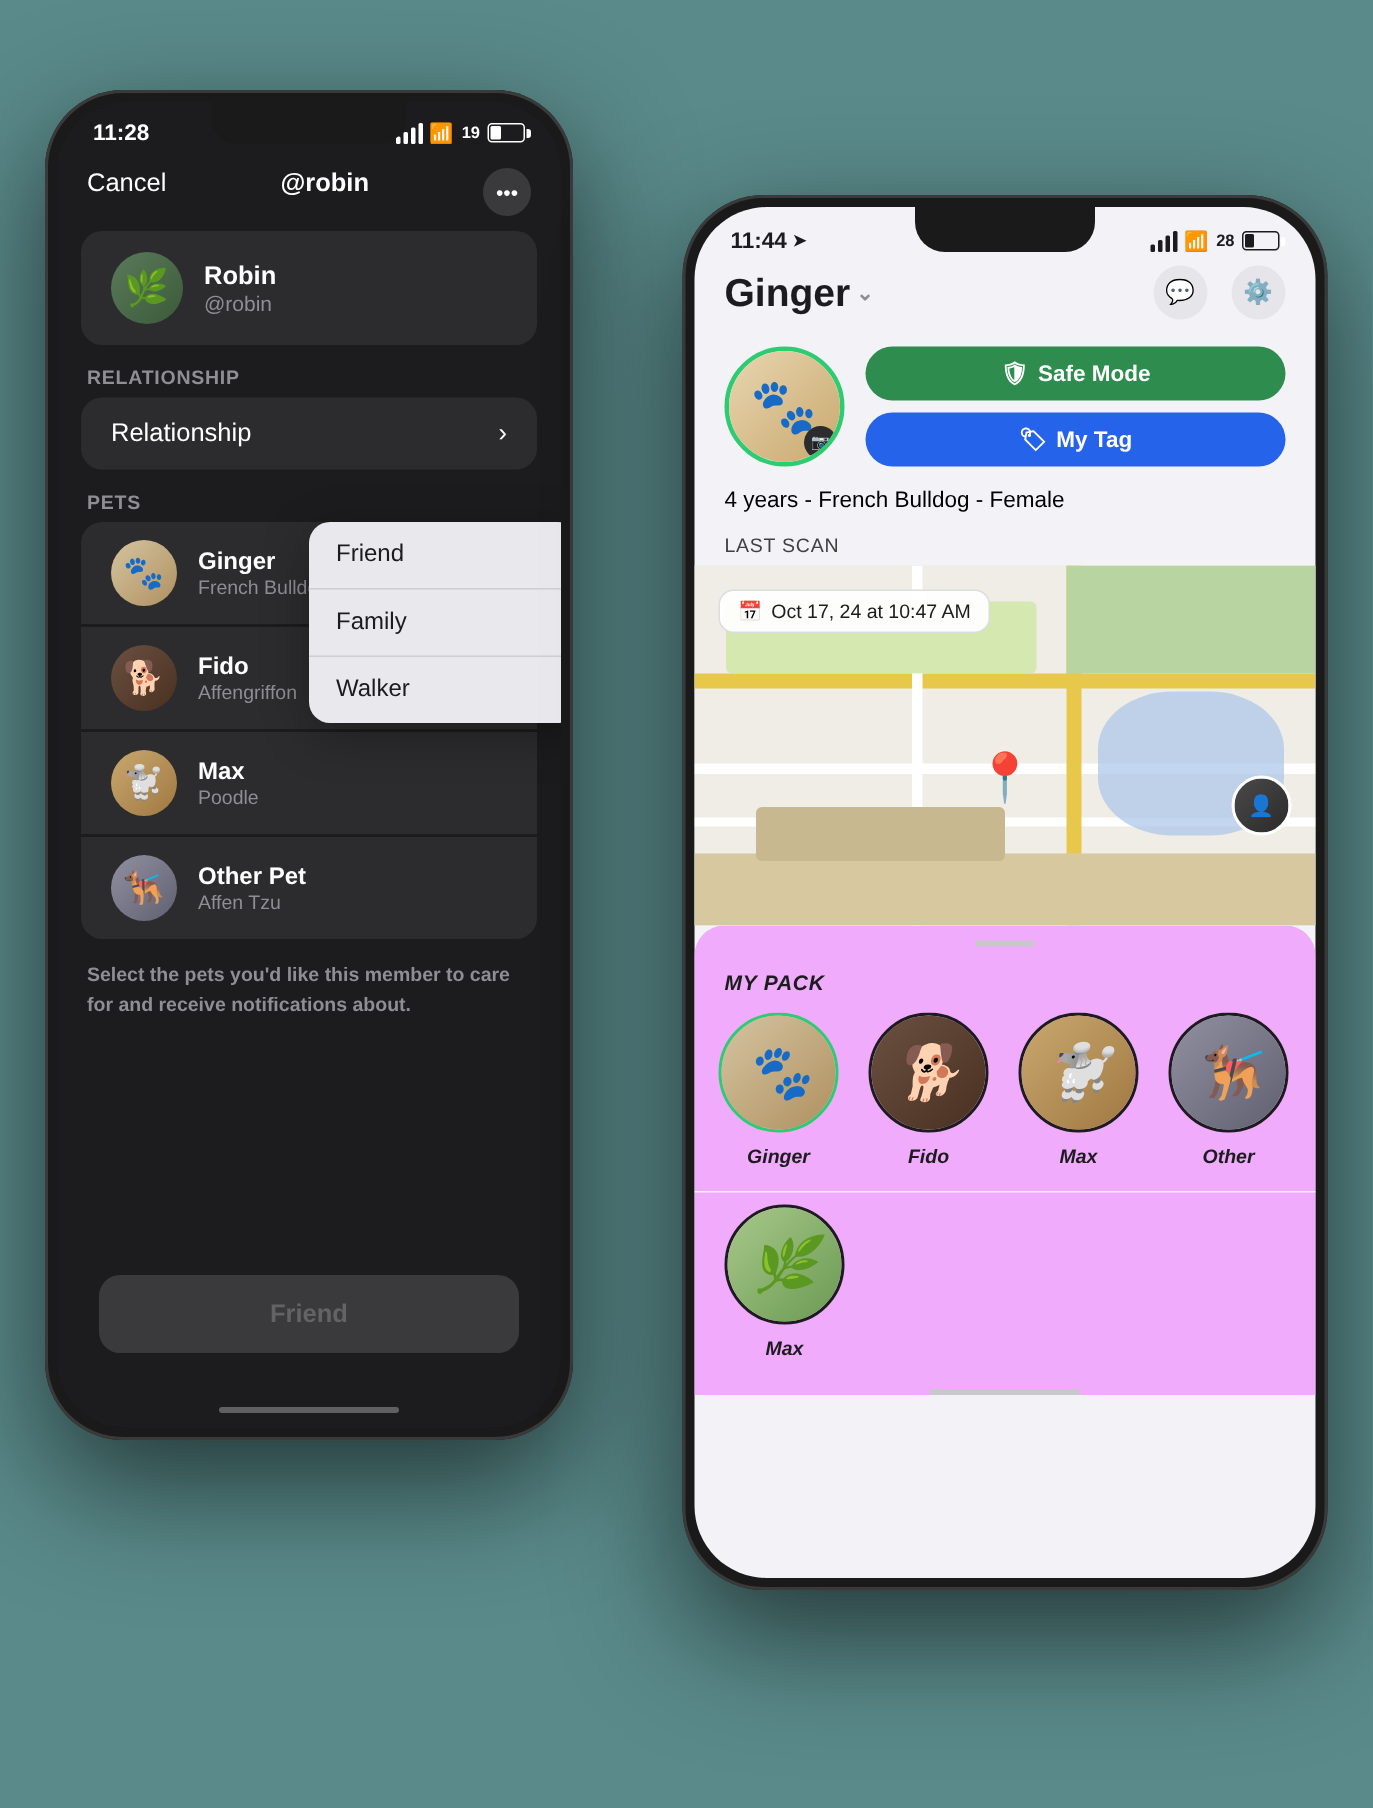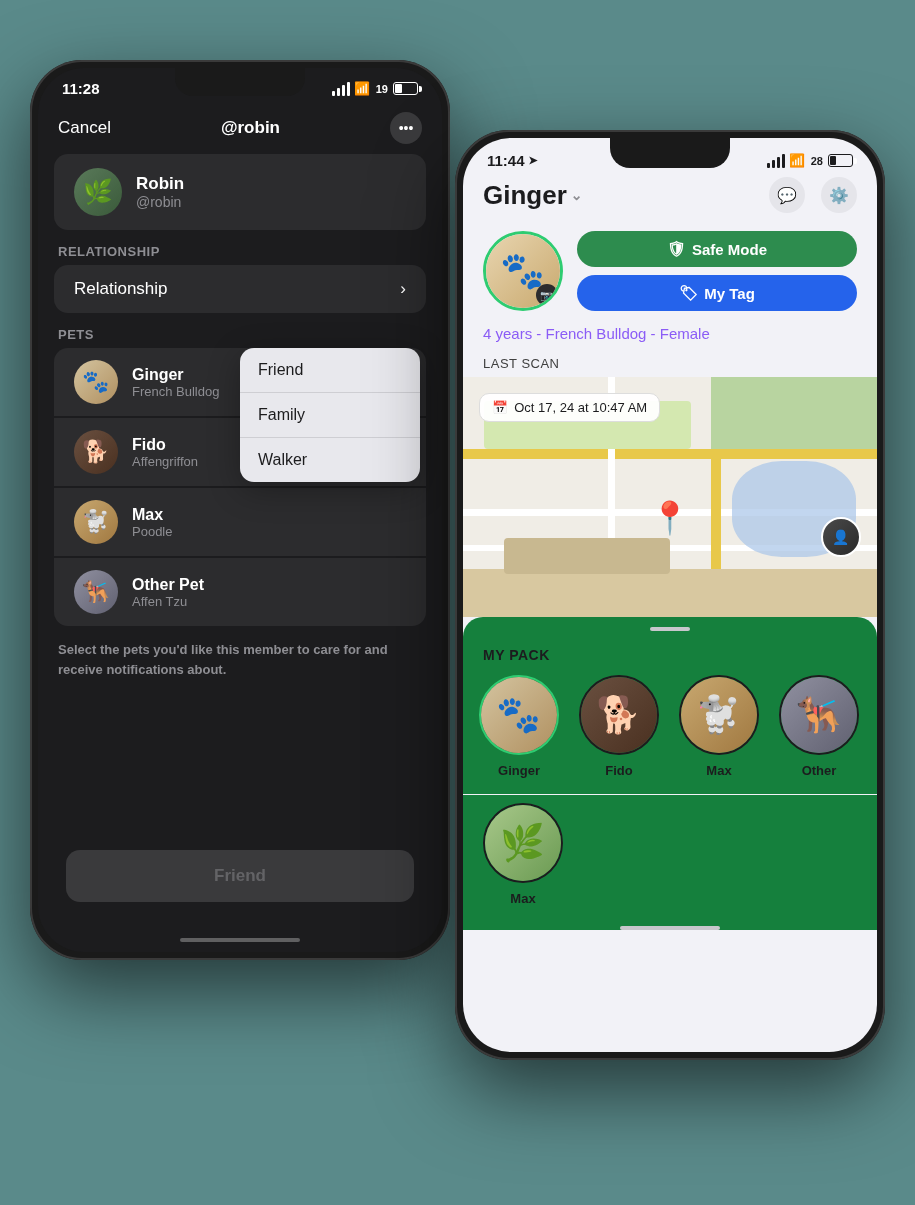--- a/index.html
+++ b/index.html
@@ -13,21 +13,21 @@
       font-family: -apple-system, BlinkMacSystemFont, 'SF Pro Display', 'Helvetica Neue', sans-serif;
       overflow: hidden;
       position: relative;
     }
 
     
     .phone1 {
       position: absolute;
       left: 30px;
       top: 60px;
-      width: 420px;
+      width: 352px;
       height: 900px;
       background: #1a1a1a;
       border-radius: 52px;
       box-shadow: 0 30px 80px rgba(0,0,0,0.6), inset 0 0 0 2px #3a3a3a;
       z-index: 1;
       overflow: hidden;
     }
     .phone1-inner {
       position: absolute;
       top: 8px; left: 8px; right: 8px; bottom: 8px;
@@ -98,21 +98,21 @@
     }
     .signal-bars span {
       background: #fff;
       width: 3px;
       border-radius: 1px;
     }
 
     
     .phone1-header {
       display: flex;
-      align-items: center;
+      align-items: flex-start;
       justify-content: space-between;
       padding: 10px 20px;
       margin-top: 5px;
     }
     .cancel-btn {
       color: #fff;
       font-size: 17px;
       font-weight: 400;
     }
     .header-title {
@@ -399,21 +399,21 @@
       border-radius: 20px;
       padding: 9px 16px;
       font-size: 15px;
       font-weight: 600;
       display: flex;
       align-items: center;
       gap: 6px;
       justify-content: center;
     }
     .pet-details {
-      color: #8b5cf6;
+      color: #000000;
       font-size: 15px;
       padding: 0 20px 10px;
     }
 
     
     .last-scan-label {
       color: #404040;
       font-size: 13px;
       font-weight: 400;
       letter-spacing: 0.5px;
@@ -478,23 +478,24 @@
       display: flex;
       align-items: center;
       justify-content: center;
       font-size: 16px;
       color: #fff;
       background: linear-gradient(135deg, #4a4a4a, #2a2a2a);
     }
 
     
     .bottom-sheet {
-      background: #15803d;
+      background: #f0abfc;
       border-radius: 20px 20px 0 0;
       padding: 10px 0 0;
+      font-style: italic;
     }
     .sheet-handle {
       width: 40px; height: 4px;
       background: #c7c7cc;
       border-radius: 2px;
       margin: 0 auto 16px;
     }
     .sheet-section-title {
       font-size: 14px;
       font-weight: 800;

